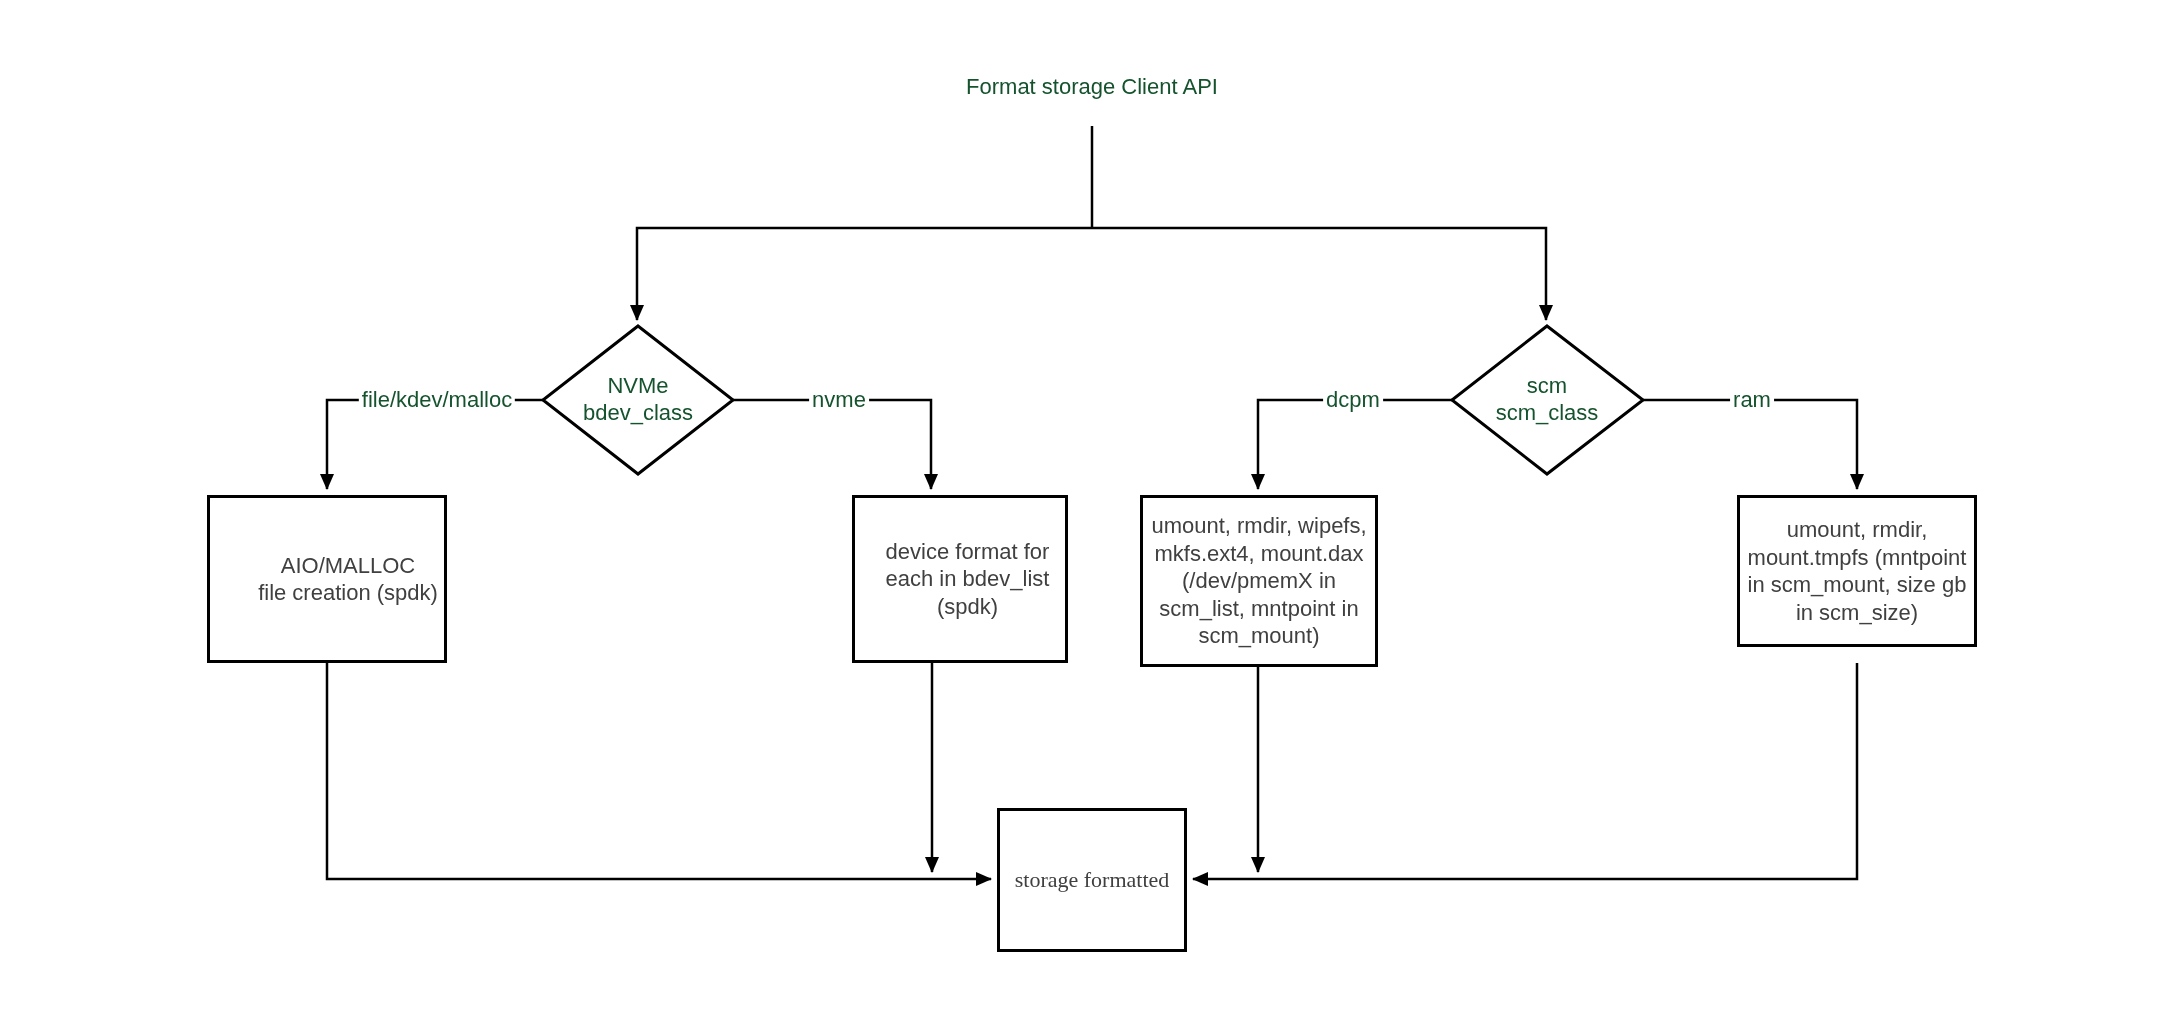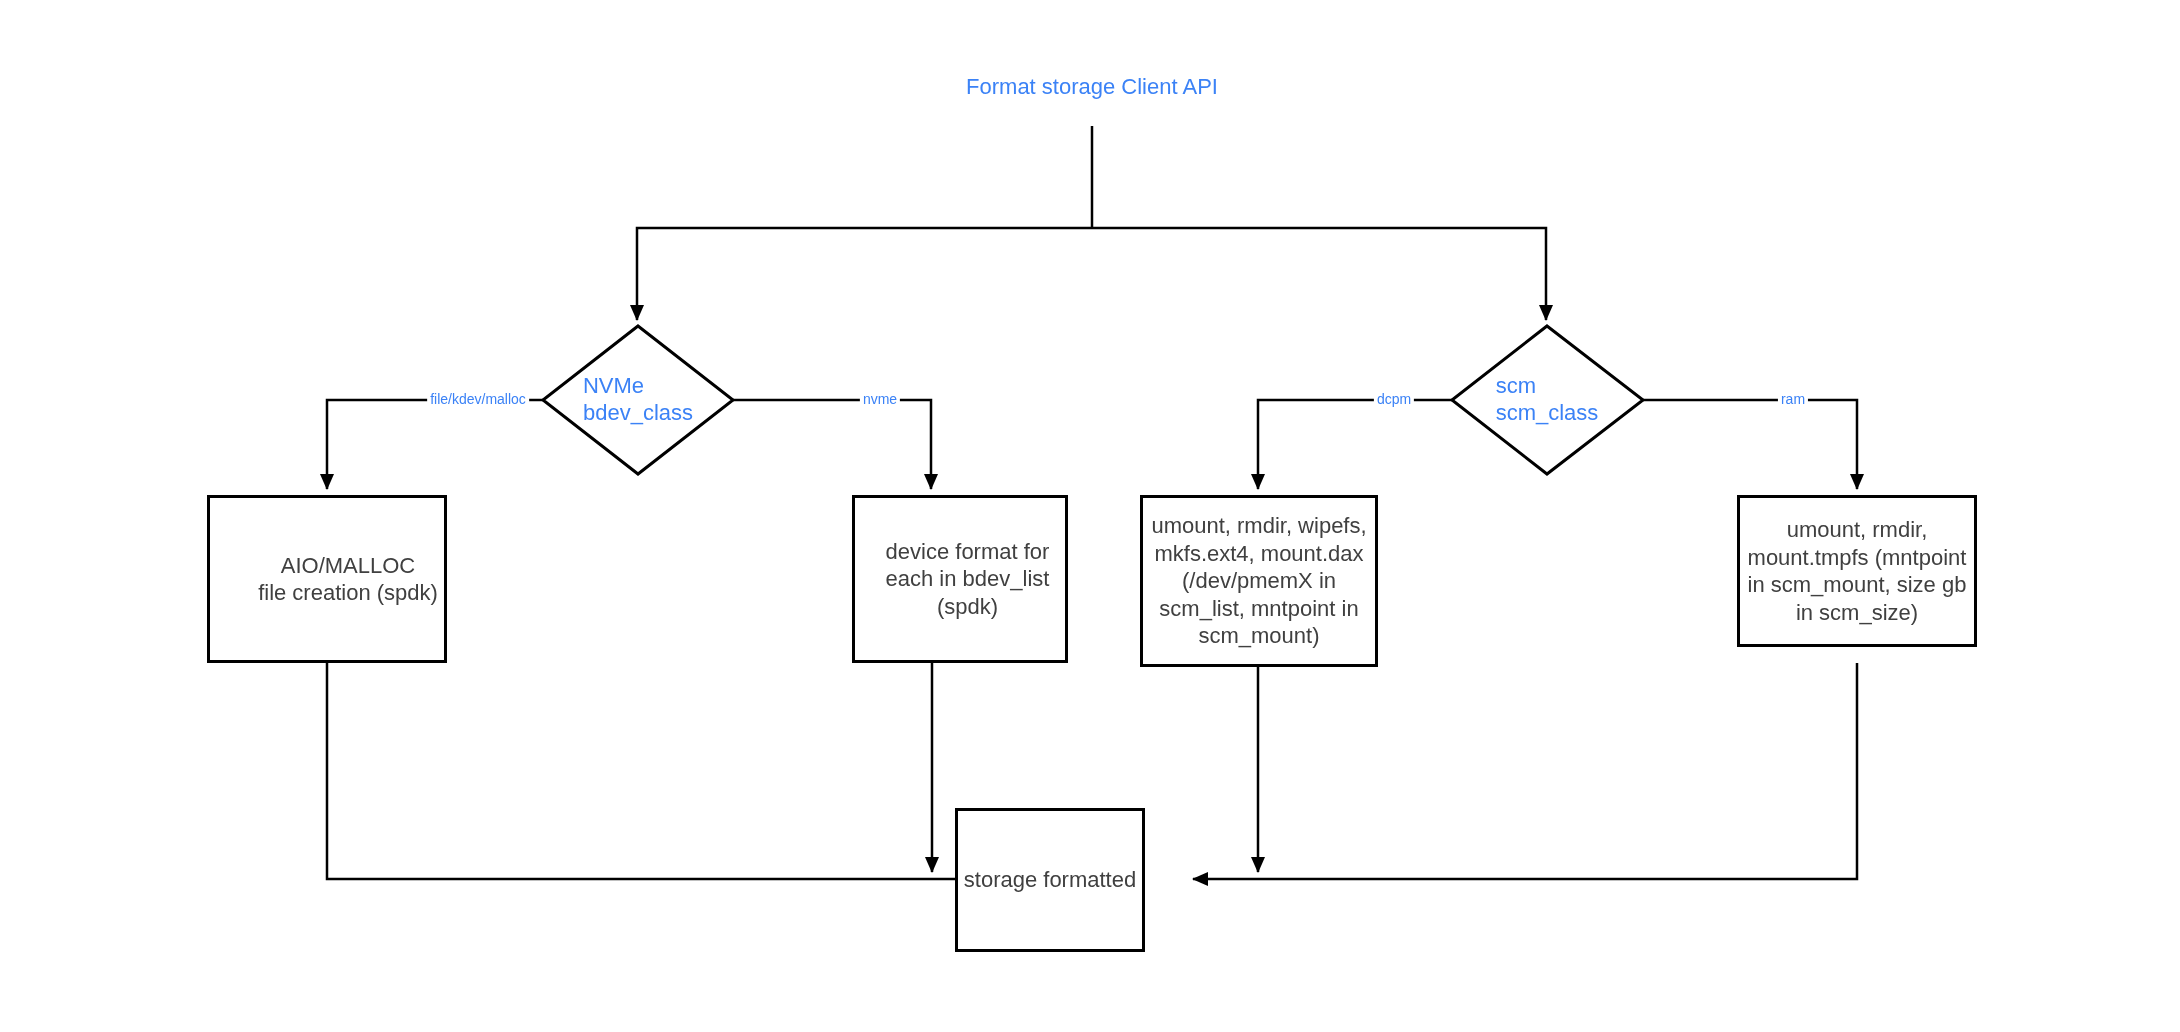--- a/index.html
+++ b/index.html
@@ -19,52 +19,51 @@
   svg.wires {
     position: absolute;
     left: 0;
     top: 0;
     width: 2180px;
     height: 1032px;
   }
   .label {
     position: absolute;
     transform: translate(-50%, -50%);
-    text-align: left;
+    text-align: center;
     white-space: pre-line;
     font-size: 22px;
     line-height: 1.22;
-    color: #3b82f6;
+    color: #14532d;
   }
   .edge-label {
     background: #ffffff;
     padding: 0 3px;
-    font-size: 14px;
-    margin-left: 41px;
+    font-size: 22px;
   }
   .box {
     position: absolute;
     border: 3px solid #000000;
     background: #ffffff;
     box-sizing: border-box;
     display: flex;
     align-items: center;
     justify-content: center;
     text-align: center;
     white-space: pre-line;
     font-size: 22px;
     line-height: 1.25;
     color: #404040;
     padding: 2px;
   }
   #box-aio      { left: 207px;  top: 495px; width: 240px; height: 168px; padding-left: 44px; }
   #box-device   { left: 852px;  top: 495px; width: 216px; height: 168px; padding-left: 17px; }
   #box-dcpm     { left: 1140px; top: 495px; width: 238px; height: 172px; }
   #box-ram      { left: 1737px; top: 495px; width: 240px; height: 152px; }
-  #box-storage  { left: 955px;  top: 808px; width: 190px; height: 144px; }
+  #box-storage  { left: 997px;  top: 808px; width: 190px; height: 144px; font-family: Liberation Serif, serif; }
 </style>
 </head>
 <body>
 
 <div class="canvas">
 
   <svg class="wires" viewBox="0 0 2180 1032" xmlns="http://www.w3.org/2000/svg">
     <defs>
       <marker id="arrow" viewBox="0 0 18 16" markerWidth="18" markerHeight="16" refX="16" refY="8" orient="auto" markerUnits="userSpaceOnUse">
         <path d="M1,1 L17,8 L1,15 Z" fill="#000000"></path>

